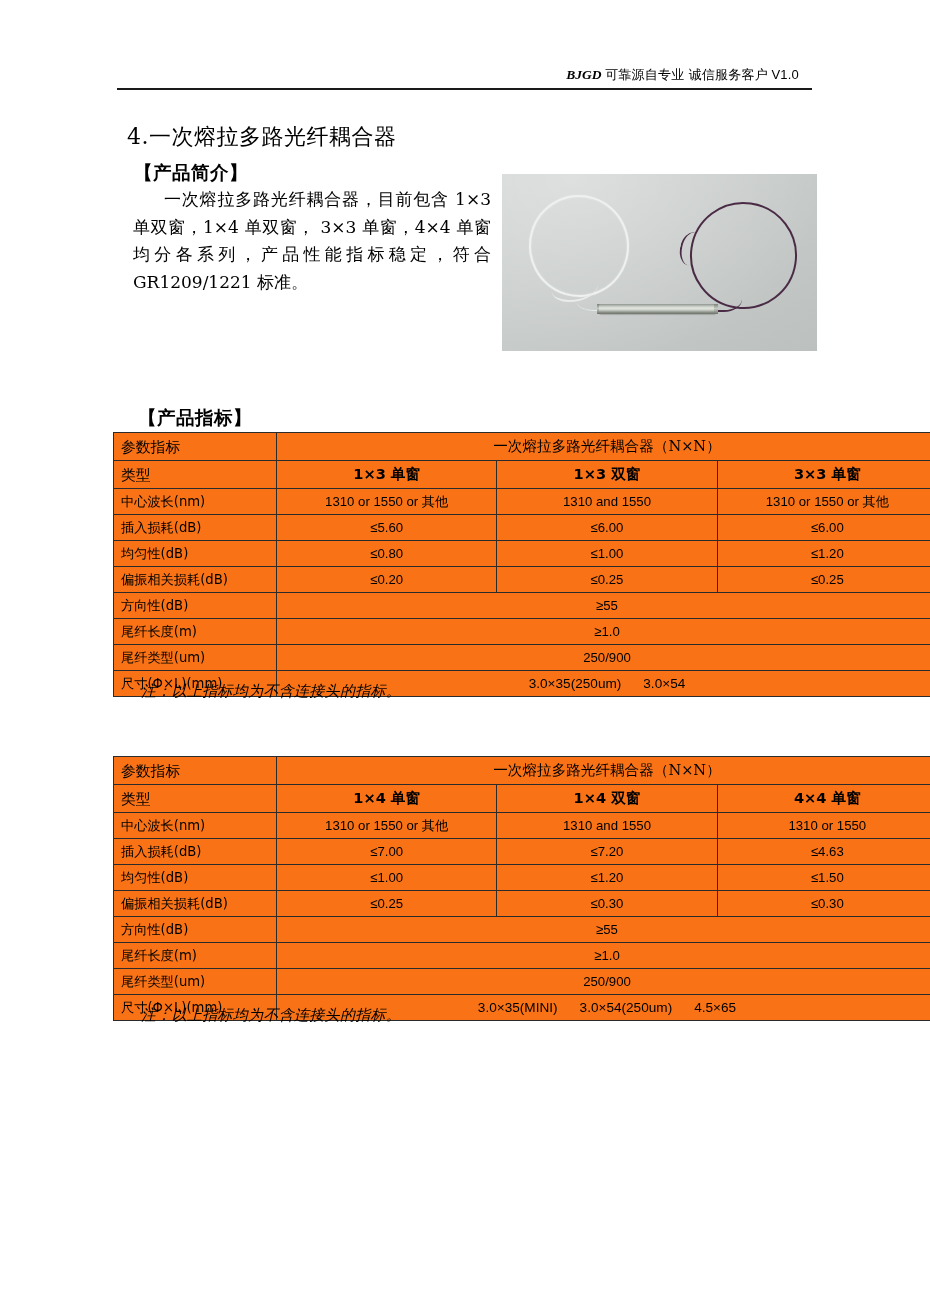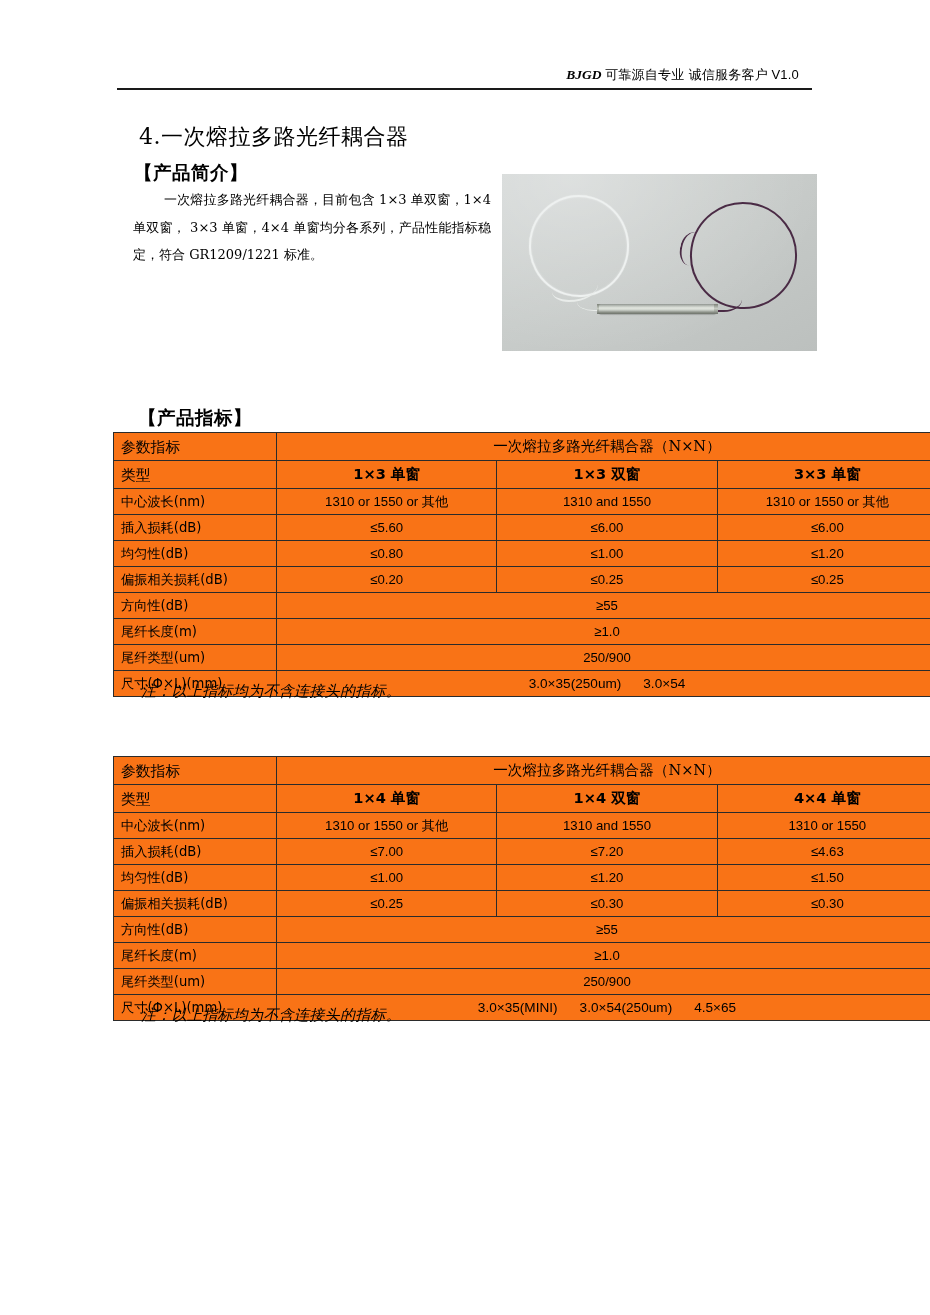--- a/index.html
+++ b/index.html
@@ -52,21 +52,21 @@
     left: 117px;
     top: 88px;
     width: 695px;
     height: 0;
     border-top: 2.2px solid #1a1a1a;
   }
 
   
   .sec-title {
     position: absolute;
-    left: 139px;
+    left: 127px;
     top: 122px;
     font-family: "DejaVu Serif", "Liberation Serif", serif;
     font-size: 22px;
     letter-spacing: 0.5px;
     white-space: nowrap;
   }
 
   
   .intro-head {
     position: absolute;
@@ -79,21 +79,21 @@
     white-space: nowrap;
   }
 
   
   .intro-body {
     position: absolute;
     left: 133px;
     top: 186px;
     width: 358px;
     font-family: "DejaVu Serif", "Liberation Serif", serif;
-    font-size: 13px;
+    font-size: 17px;
     line-height: 27.5px;
     text-align: justify;
     text-indent: 31px;
   }
 
   
   .photo {
     position: absolute;
     left: 502px;
     top: 174px;

